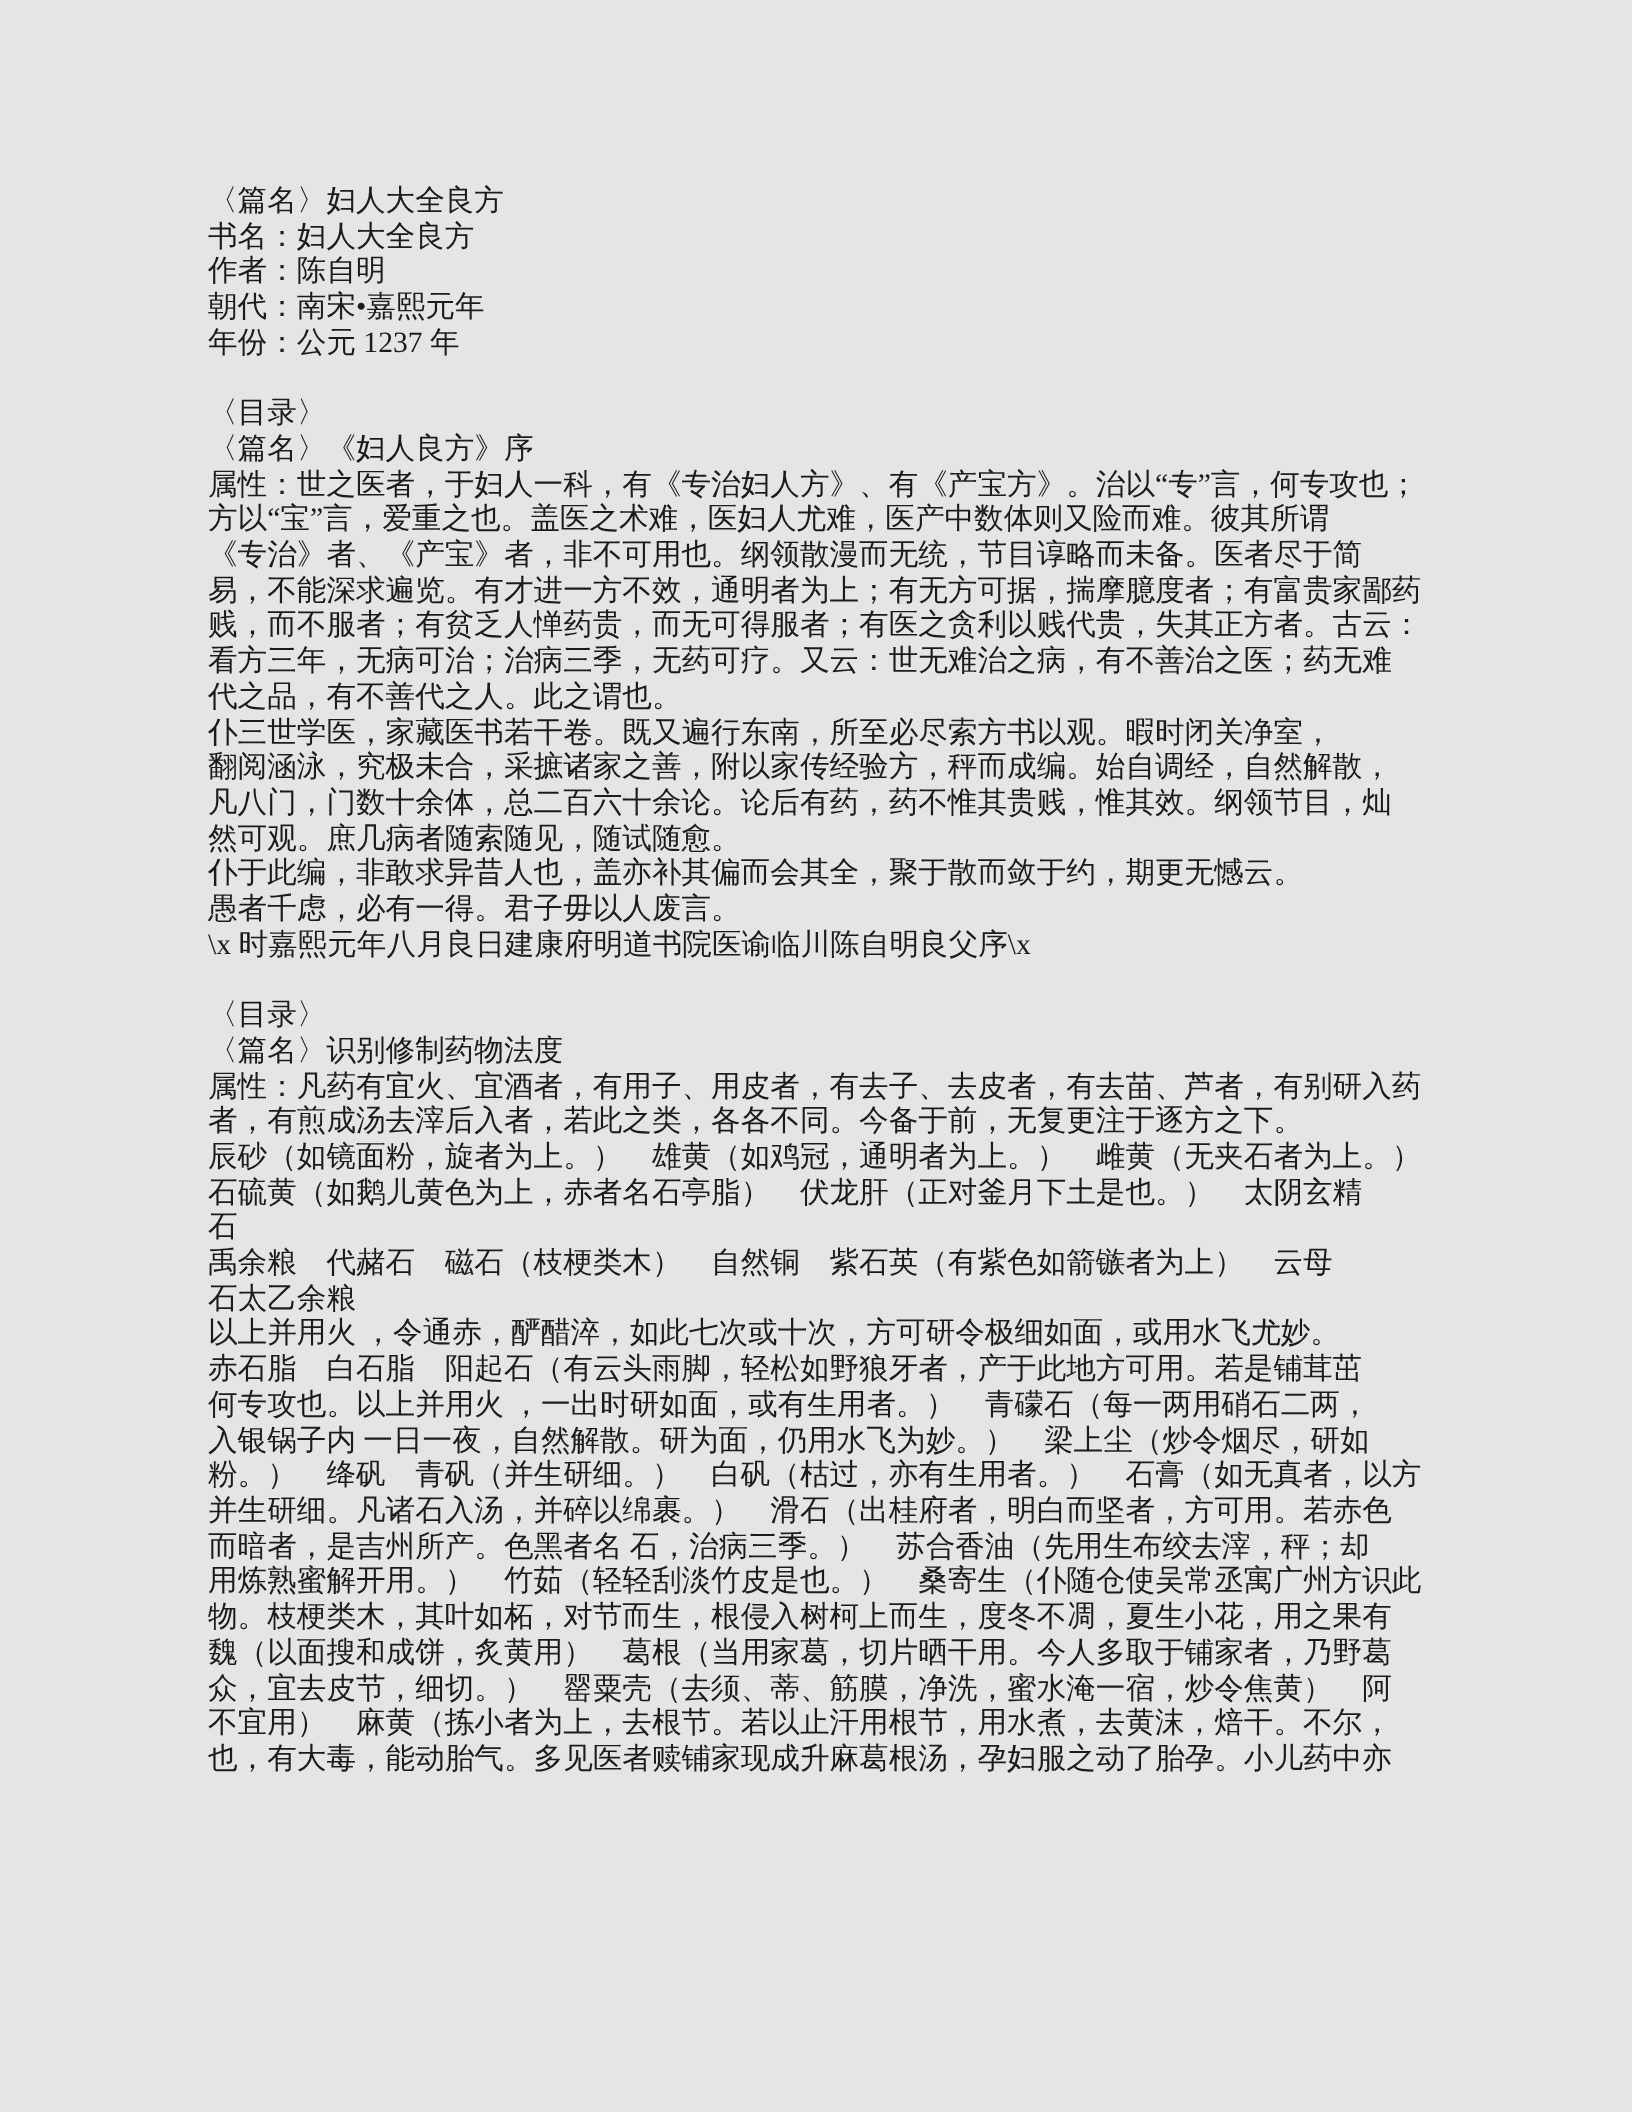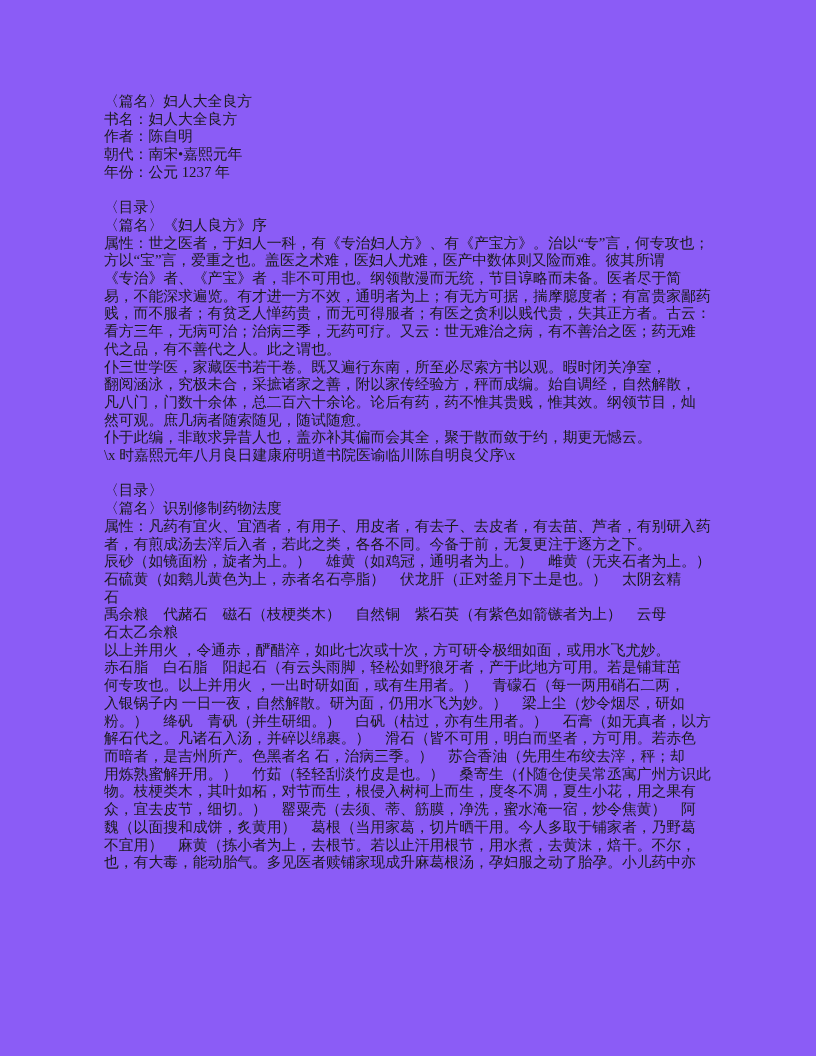--- a/index.html
+++ b/index.html
@@ -5,21 +5,21 @@
   html, body {
     margin: 0;
     padding: 0;
     background: #ffffff;
   }
   .page {
     position: relative;
     box-sizing: border-box;
     width: 816px;
     height: 1056px;
-    background: #8b5cf6;
+    background: #e5e5e5;
     padding: 93px 40px 0 104px;
     overflow: hidden;
   }
   .doc-text {
     font-family: "Liberation Serif", "DejaVu Serif", serif;
     font-size: 14.8px;
     line-height: 17.7px;
     color: #1b1b1b;
   }
   .line {
@@ -53,43 +53,44 @@
     <div class="line">《专治》者、《产宝》者，非不可用也。纲领散漫而无统，节目谆略而未备。医者尽于简</div>
     <div class="line">易，不能深求遍览。有才进一方不效，通明者为上；有无方可据，揣摩臆度者；有富贵家鄙药</div>
     <div class="line">贱，而不服者；有贫乏人惮药贵，而无可得服者；有医之贪利以贱代贵，失其正方者。古云：</div>
     <div class="line">看方三年，无病可治；治病三季，无药可疗。又云：世无难治之病，有不善治之医；药无难</div>
     <div class="line">代之品，有不善代之人。此之谓也。</div>
     <div class="line">仆三世学医，家藏医书若干卷。既又遍行东南，所至必尽索方书以观。暇时闭关净室，</div>
     <div class="line">翻阅涵泳，究极未合，采摭诸家之善，附以家传经验方，秤而成编。始自调经，自然解散，</div>
     <div class="line">凡八门，门数十余体，总二百六十余论。论后有药，药不惟其贵贱，惟其效。纲领节目，灿</div>
     <div class="line">然可观。庶几病者随索随见，随试随愈。</div>
     <div class="line">仆于此编，非敢求异昔人也，盖亦补其偏而会其全，聚于散而敛于约，期更无憾云。</div>
+    <div class="line">愚者千虑，必有一得。君子毋以人废言。</div>
     <div class="line">\x 时嘉熙元年八月良日建康府明道书院医谕临川陈自明良父序\x</div>
   </div>
 
   <div class="blank-line"></div>
 
   <div class="section">
     <div class="line">〈目录〉</div>
     <div class="line">〈篇名〉识别修制药物法度</div>
     <div class="line">属性：凡药有宜火、宜酒者，有用子、用皮者，有去子、去皮者，有去苗、芦者，有别研入药</div>
     <div class="line">者，有煎成汤去滓后入者，若此之类，各各不同。今备于前，无复更注于逐方之下。</div>
     <div class="line">辰砂（如镜面粉，旋者为上。）　雄黄（如鸡冠，通明者为上。）　雌黄（无夹石者为上。）</div>
     <div class="line">石硫黄（如鹅儿黄色为上，赤者名石亭脂）　伏龙肝（正对釜月下土是也。）　太阴玄精</div>
     <div class="line">石</div>
     <div class="line">禹余粮　代赭石　磁石（枝梗类木）　自然铜　紫石英（有紫色如箭镞者为上）　云母</div>
     <div class="line">石太乙余粮</div>
     <div class="line">以上并用火 ，令通赤，酽醋淬，如此七次或十次，方可研令极细如面，或用水飞尤妙。</div>
     <div class="line">赤石脂　白石脂　阳起石（有云头雨脚，轻松如野狼牙者，产于此地方可用。若是铺茸茁</div>
     <div class="line">何专攻也。以上并用火 ，一出时研如面，或有生用者。）　青礞石（每一两用硝石二两，</div>
     <div class="line">入银锅子内 一日一夜，自然解散。研为面，仍用水飞为妙。）　梁上尘（炒令烟尽，研如</div>
     <div class="line">粉。）　绛矾　青矾（并生研细。）　白矾（枯过，亦有生用者。）　石膏（如无真者，以方</div>
-    <div class="line">解石代之。凡诸石入汤，并碎以绵裹。）　滑石（皆不可用，明白而坚者，方可用。若赤色</div>
+    <div class="line">并生研细。凡诸石入汤，并碎以绵裹。）　滑石（出桂府者，明白而坚者，方可用。若赤色</div>
     <div class="line">而暗者，是吉州所产。色黑者名 石，治病三季。）　苏合香油（先用生布绞去滓，秤；却</div>
     <div class="line">用炼熟蜜解开用。）　竹茹（轻轻刮淡竹皮是也。）　桑寄生（仆随仓使吴常丞寓广州方识此</div>
     <div class="line">物。枝梗类木，其叶如柘，对节而生，根侵入树柯上而生，度冬不凋，夏生小花，用之果有</div>
+    <div class="line">魏（以面搜和成饼，炙黄用）　葛根（当用家葛，切片晒干用。今人多取于铺家者，乃野葛</div>
     <div class="line">众，宜去皮节，细切。）　罂粟壳（去须、蒂、筋膜，净洗，蜜水淹一宿，炒令焦黄）　阿</div>
-    <div class="line">魏（以面搜和成饼，炙黄用）　葛根（当用家葛，切片晒干用。今人多取于铺家者，乃野葛</div>
     <div class="line">不宜用）　麻黄（拣小者为上，去根节。若以止汗用根节，用水煮，去黄沫，焙干。不尔，</div>
     <div class="line">也，有大毒，能动胎气。多见医者赎铺家现成升麻葛根汤，孕妇服之动了胎孕。小儿药中亦</div>
   </div>
 
 </div>
 
 </body></html>

